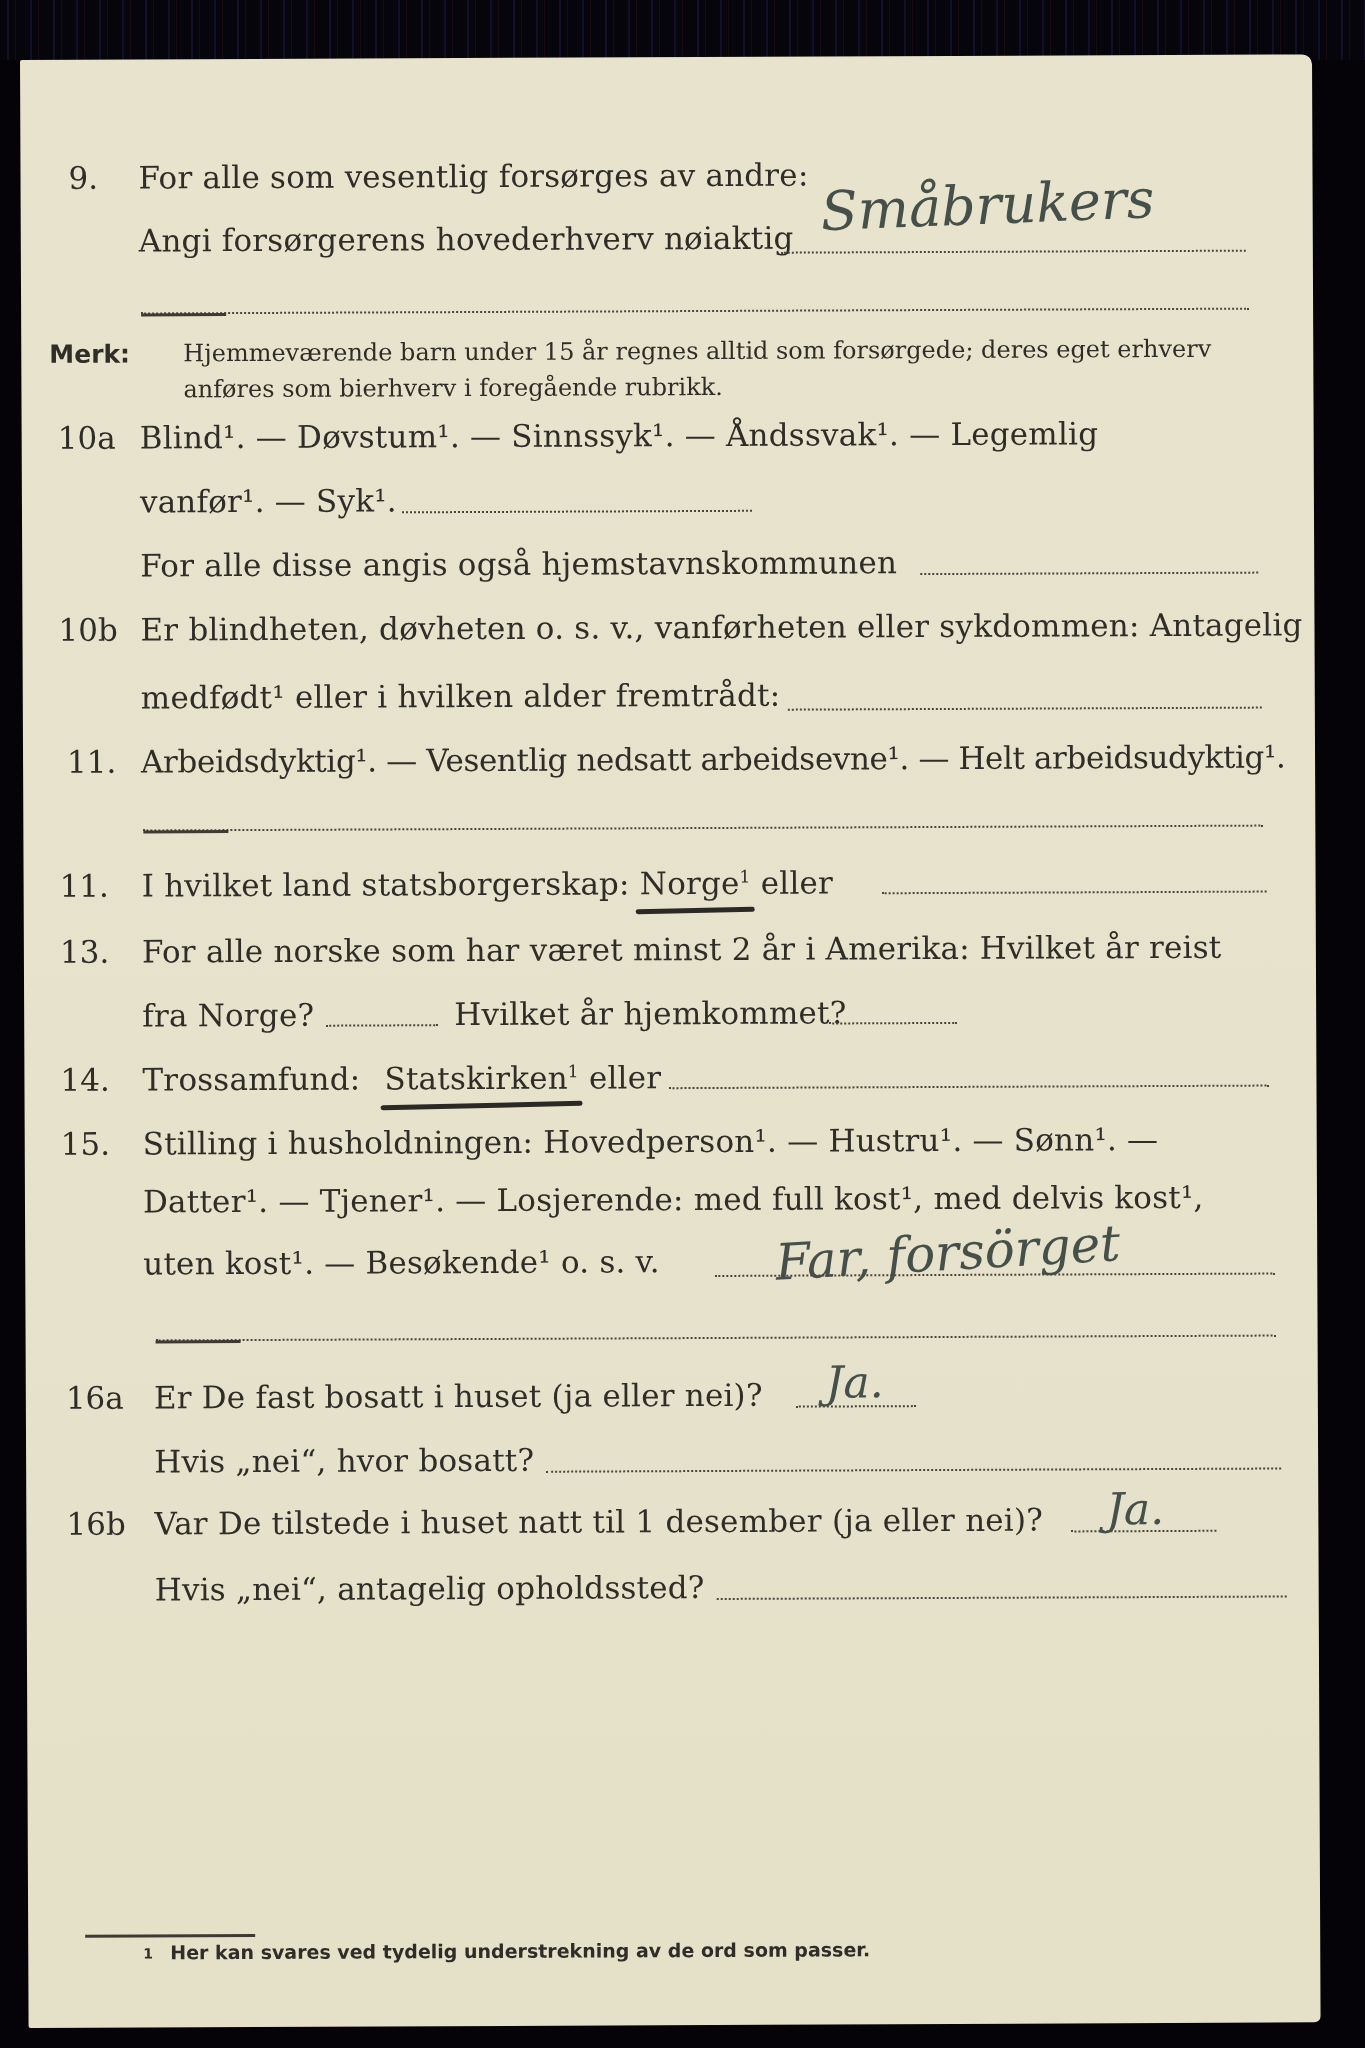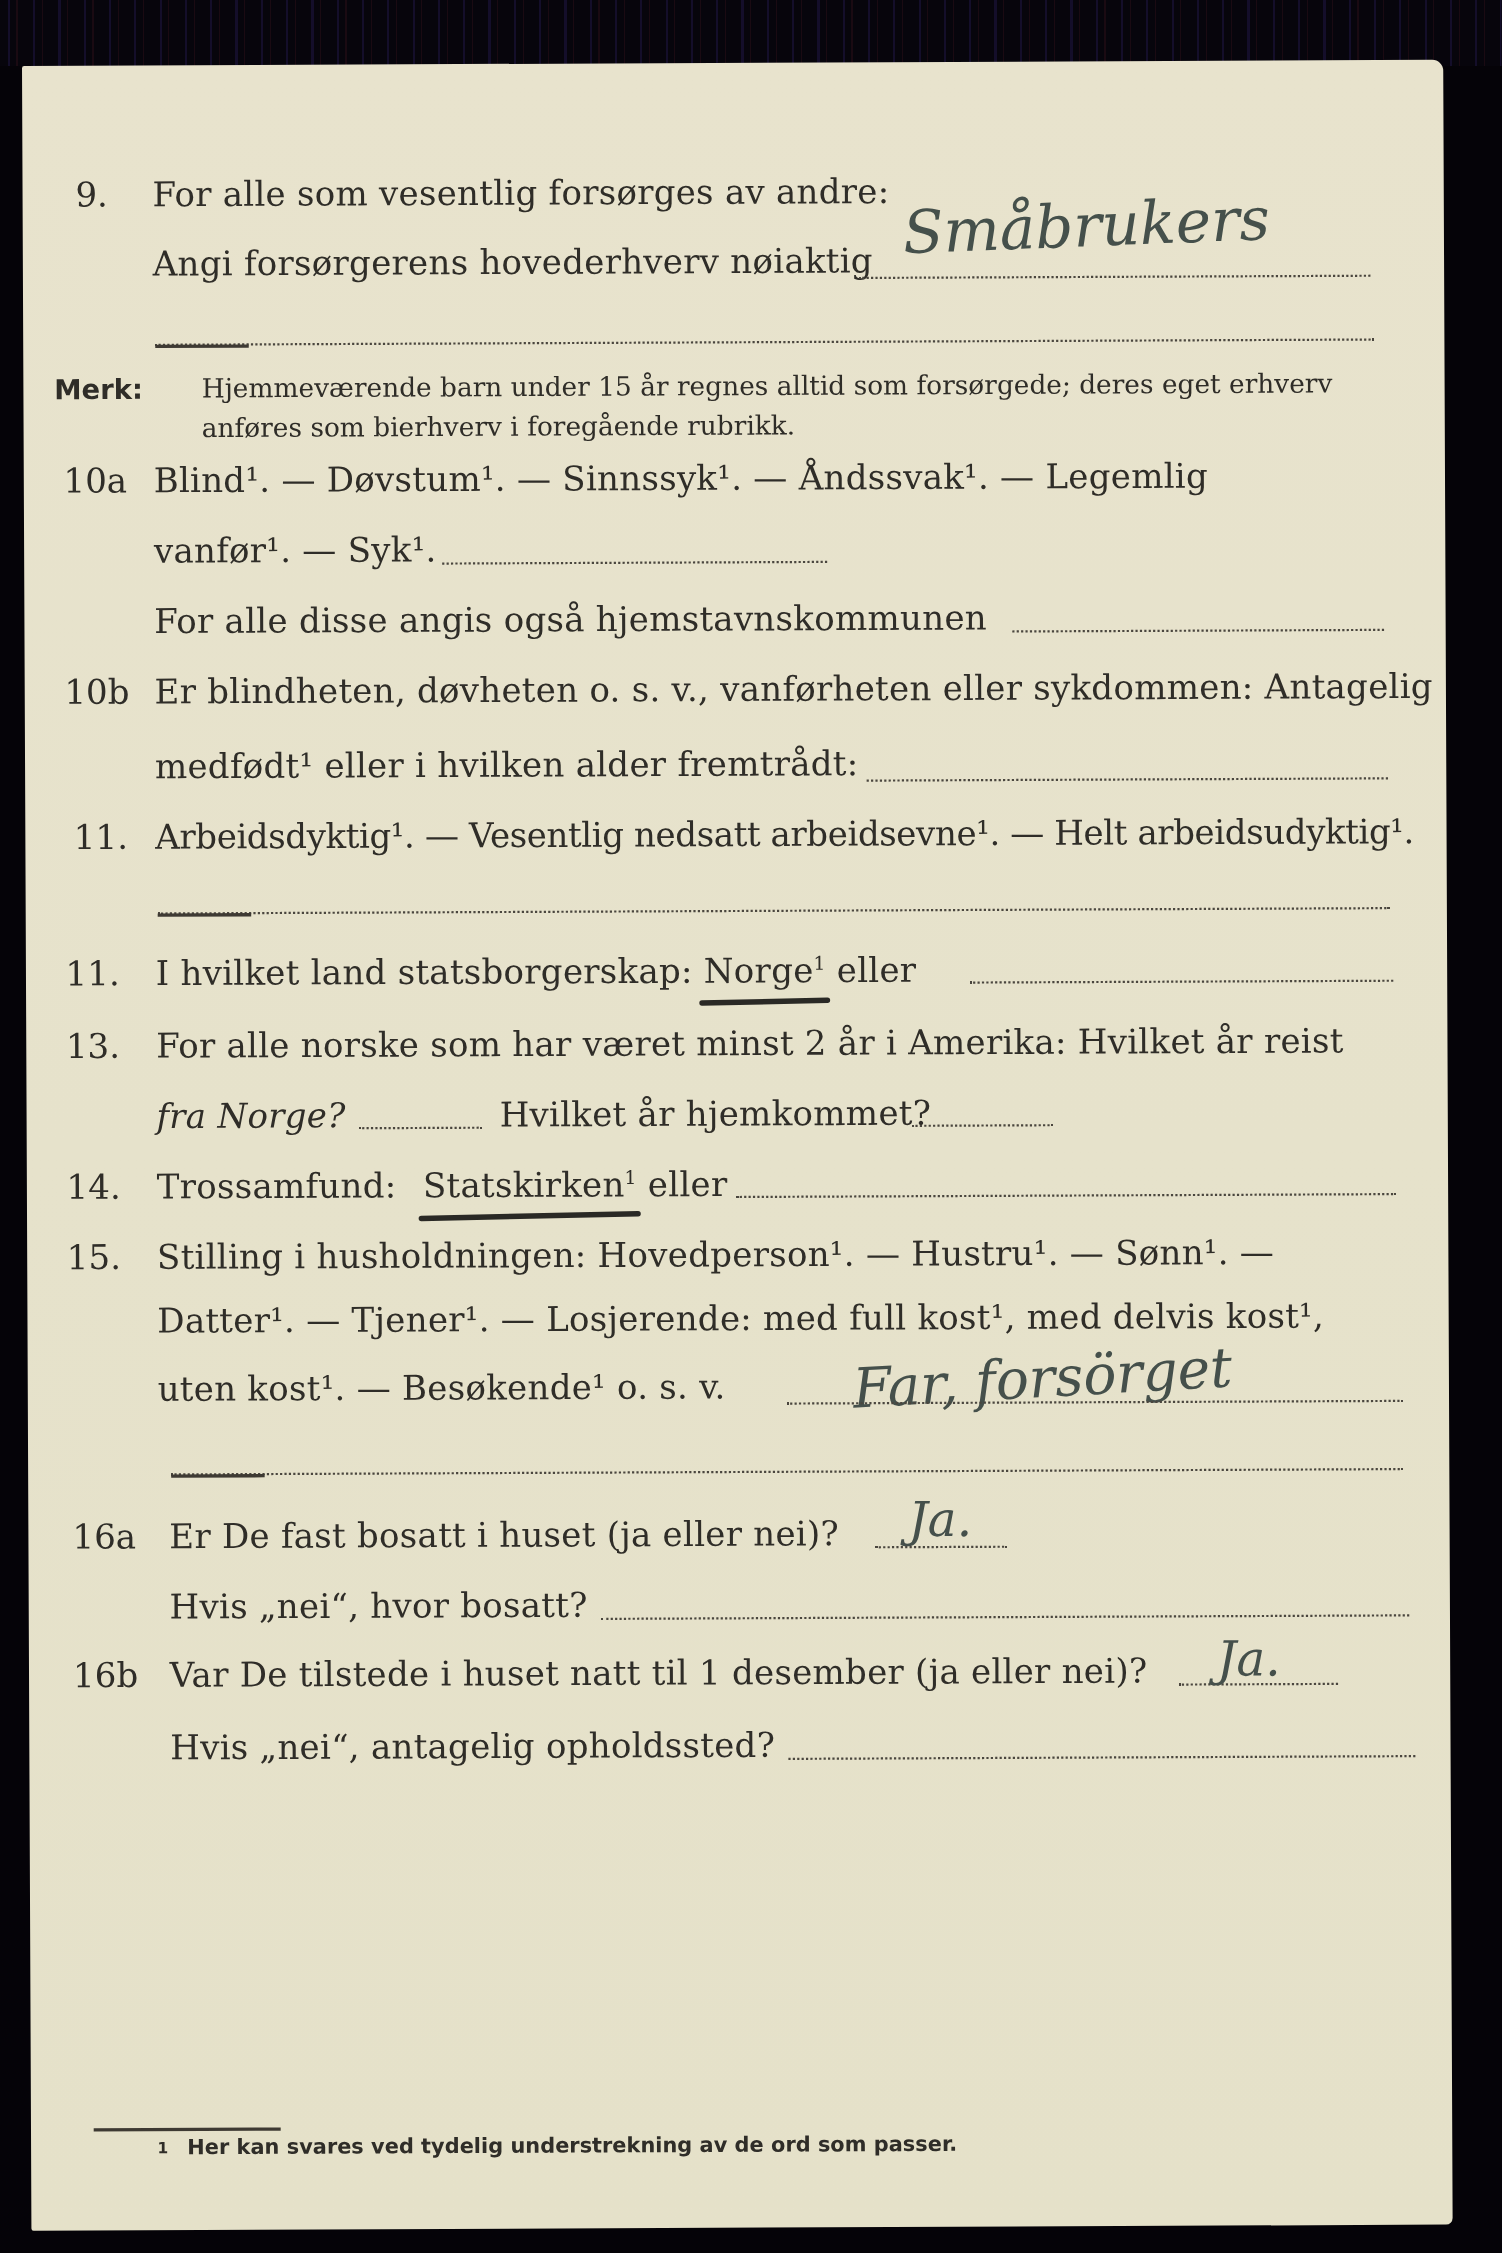--- a/index.html
+++ b/index.html
@@ -61,21 +61,21 @@
   <span class="num" style="left:36px;top:808px;">11.</span>
   <span class="line" style="left:118px;top:808px;">
     <span>I hvilket land statsborgerskap:</span>
     <span class="u"><span>Norge</span><sup>1</sup></span>
     <span>eller</span>
   </span>
   <div class="rule" style="left:858px;top:836px;width:385px;"></div>
 
   <span class="num" style="left:36px;top:874px;text-align:right;">13.</span>
   <span class="line" style="left:118px;top:874px;">For alle norske som har været minst 2 år i Amerika: Hvilket år reist</span>
-  <span class="line" style="left:118px;top:938px;font-style:italic;">fra Norge?</span>
+  <span class="line" style="left:118px;top:938px;">fra Norge?</span>
   <div class="rule" style="left:302px;top:966px;width:112px;"></div>
   <span class="line" style="left:430px;top:938px;">Hvilket år hjemkommet?</span>
   <div class="rule" style="left:805px;top:966px;width:128px;"></div>
 
   <span class="num" style="left:36px;top:1002px;text-align:right;">14.</span>
   <span class="line" style="left:118px;top:1002px;">
     <span>Trossamfund:</span>
     <span class="u" style="margin-left:14px;"><span>Statskirken</span><sup>1</sup></span>
     <span>eller</span>
   </span>

